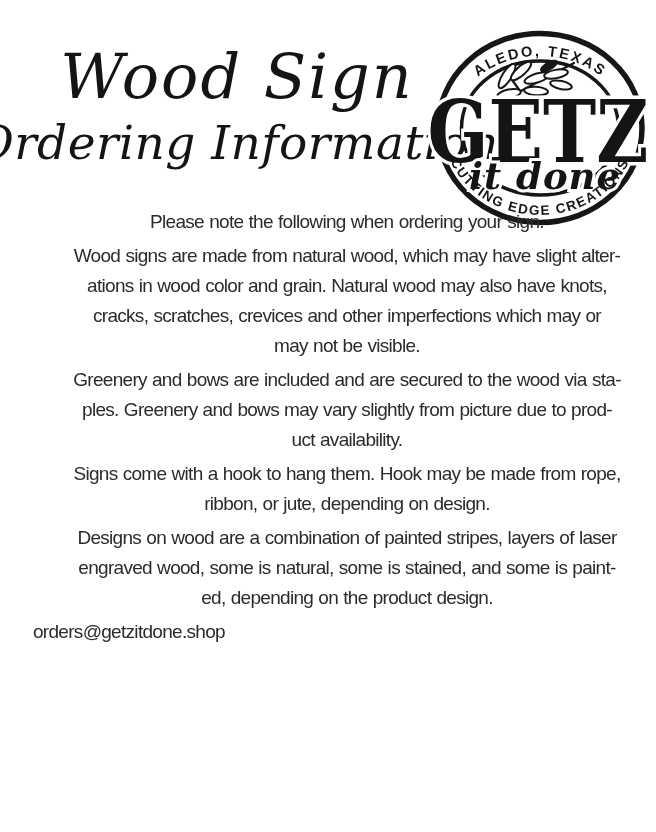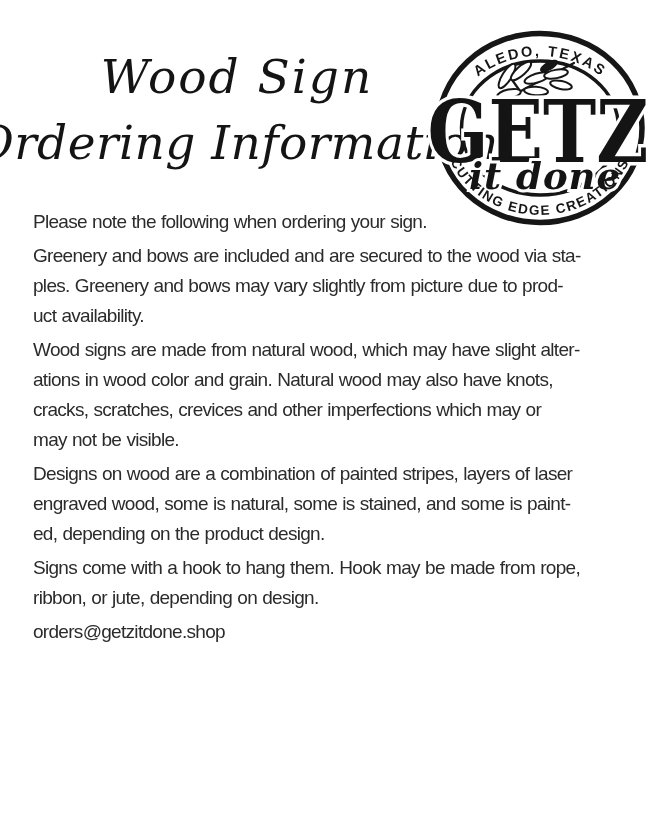--- a/index.html
+++ b/index.html
@@ -7,21 +7,21 @@
     position:relative;width:656px;height:832px;background:#ffffff;
     overflow:hidden;font-family:"Liberation Sans",sans-serif;color:#2b2b2b;
   }
   
   .title{
     position:absolute;top:44px;left:14px;width:446px;
     display:flex;flex-direction:column;align-items:center;
     font-family:"DejaVu Serif",serif;font-style:italic;
     color:#141414;line-height:66px;
   }
-  .title-line1{font-size:47px;letter-spacing:2px;white-space:nowrap;}
+  .title-line1{font-size:62px;letter-spacing:2px;white-space:nowrap;}
   .title-line2{font-size:47px;letter-spacing:0.5px;white-space:nowrap;}
   
   .logo{position:absolute;left:424px;top:14px;width:232px;height:214px;}
   .logo svg{display:block;width:100%;height:100%;}
   .ring{fill:none;stroke:#161616;}
   .arc-top-text{
     font-family:"Liberation Sans",sans-serif;font-weight:bold;
     font-size:14.5px;letter-spacing:2.2px;fill:#161616;
   }
   .arc-bottom-text{
@@ -40,21 +40,21 @@
   }
   .leaf{fill:#ffffff;stroke:#161616;stroke-width:2;}
   .leaf.solid{fill:#161616;}
   .stem{fill:none;stroke:#161616;stroke-width:2.2;stroke-linecap:round;}
   
   .body-text{
     position:absolute;left:33px;top:207px;width:620px;
     font-size:19px;letter-spacing:-0.7px;word-spacing:0.6px;
     line-height:30px;color:#2b2b2b;
   }
-  .para{margin:0 0 4px 0;white-space:pre-line;}
+  .para{margin:0 0 4px 8px;white-space:pre-line;text-align:center;}
   .email{margin:0;white-space:pre-line;}
 </style>
 </head>
 <body>
 
 <div class="page">
 
   <div class="title">
     <div class="title-line1">Wood Sign</div>
     <div class="title-line2">Ordering Information</div>
@@ -93,28 +93,28 @@
       <text class="itdone-text" x="121" y="174">it done</text>
 
       <text class="arc-bottom-text">
         <textPath href="#arcBottom" startOffset="50%" text-anchor="middle">CUTTING EDGE CREATIONS</textPath>
       </text>
     </svg>
   </div>
 
   <div class="body-text">
     <p class="para">Please note the following when ordering your sign.</p>
-    <p class="para">Greenery and bows are included and are secured to the wood via sta-
-ples. Greenery and bows may vary slightly from picture due to prod-
-uct availability.</p>
     <p class="para">Wood signs are made from natural wood, which may have slight alter-
 ations in wood color and grain. Natural wood may also have knots,
 cracks, scratches, crevices and other imperfections which may or
 may not be visible.</p>
+    <p class="para">Greenery and bows are included and are secured to the wood via sta-
+ples. Greenery and bows may vary slightly from picture due to prod-
+uct availability.</p>
+    <p class="para">Signs come with a hook to hang them. Hook may be made from rope,
+ribbon, or jute, depending on design.</p>
     <p class="para">Designs on wood are a combination of painted stripes, layers of laser
 engraved wood, some is natural, some is stained, and some is paint-
 ed, depending on the product design.</p>
-    <p class="para">Signs come with a hook to hang them. Hook may be made from rope,
-ribbon, or jute, depending on design.</p>
     <p class="email">orders@getzitdone.shop</p>
   </div>
 
 </div>
 
 </body></html>

